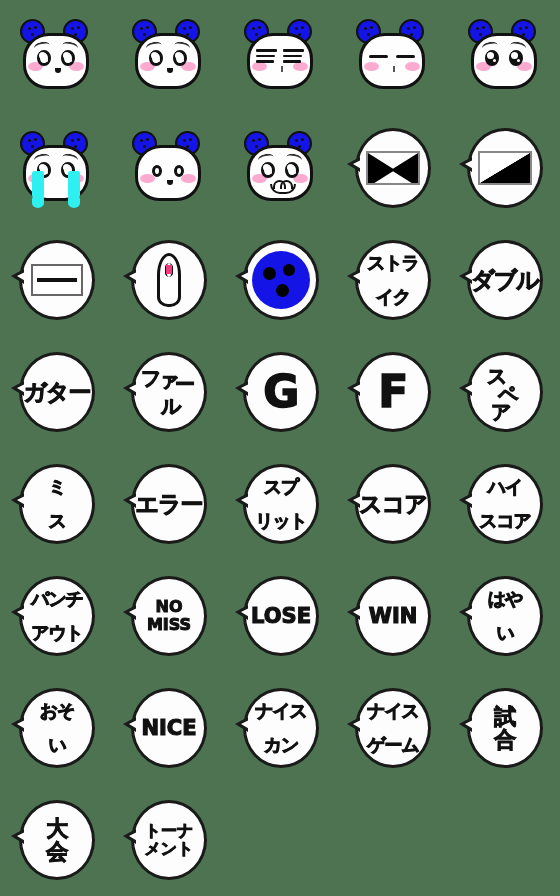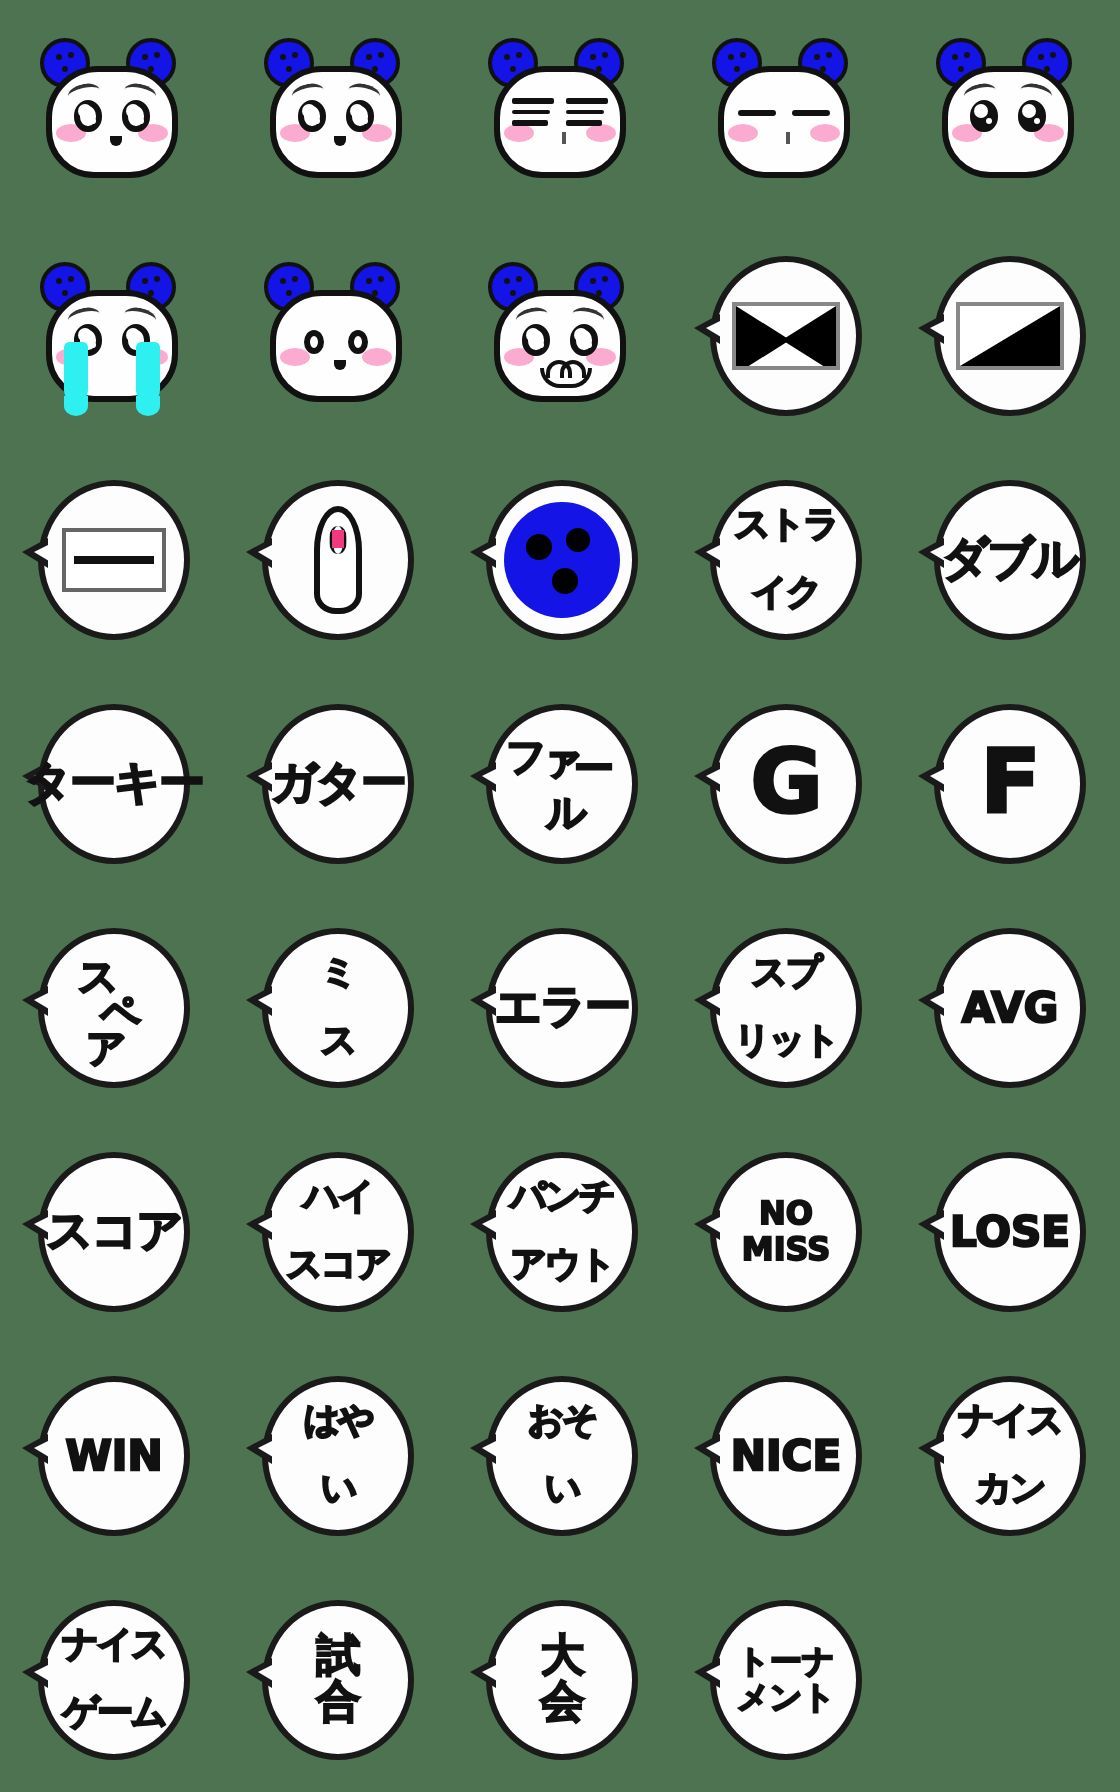--- a/index.html
+++ b/index.html
@@ -542,29 +542,20 @@
           <div class="btext s1">
             <span class="ln">ダブル</span>
           </div>
         </div>
       </div>
     </div>
     <div class="cell">
       <div class="art">
         <div class="bubble">
           <div class="btext s1">
-            <span class="ln">ターキー</span>
-          </div>
-        </div>
-      </div>
-    </div>
-    <div class="cell">
-      <div class="art">
-        <div class="bubble">
-          <div class="btext s1">
             <span class="ln">ガター</span>
           </div>
         </div>
       </div>
     </div>
     <div class="cell">
       <div class="art">
         <div class="bubble">
           <div class="diag2">
             <span class="c0">フ</span>
@@ -629,29 +620,20 @@
           <div class="btext s2">
             <span class="ln">スプ</span>
             <span class="ln">リット</span>
           </div>
         </div>
       </div>
     </div>
     <div class="cell">
       <div class="art">
         <div class="bubble">
-          <div class="btext slat">
-            <span class="ln">AVG</span>
-          </div>
-        </div>
-      </div>
-    </div>
-    <div class="cell">
-      <div class="art">
-        <div class="bubble">
           <div class="btext s1">
             <span class="ln">スコア</span>
           </div>
         </div>
       </div>
     </div>
     <div class="cell">
       <div class="art">
         <div class="bubble">
           <div class="btext s2">

